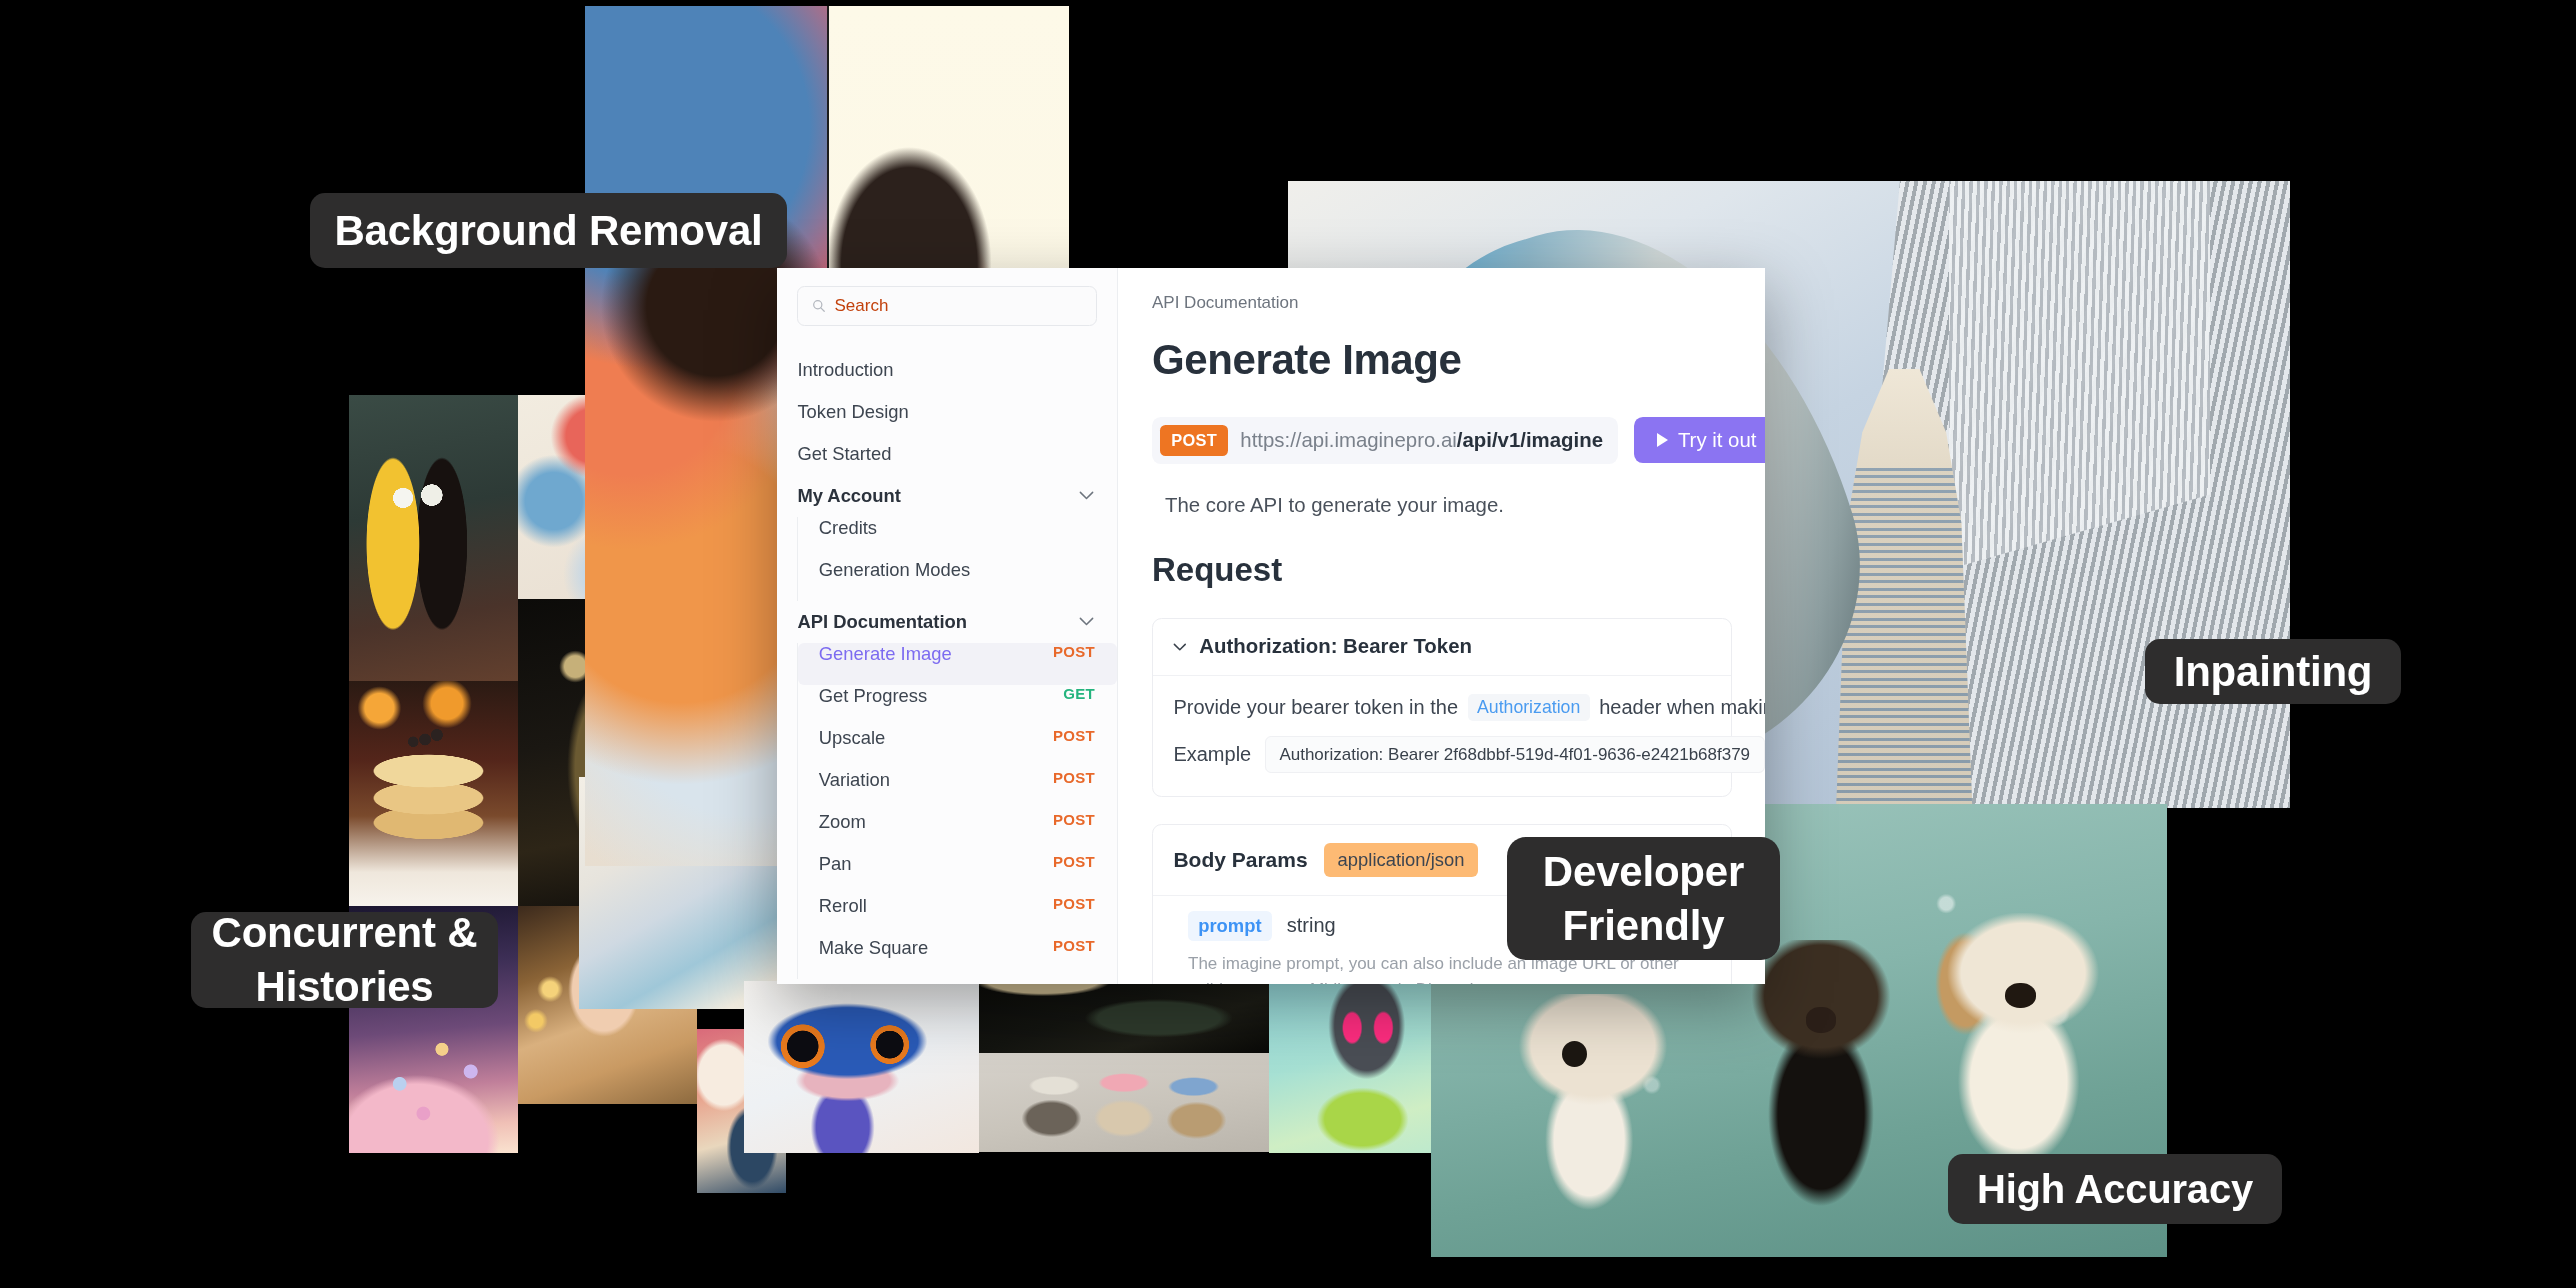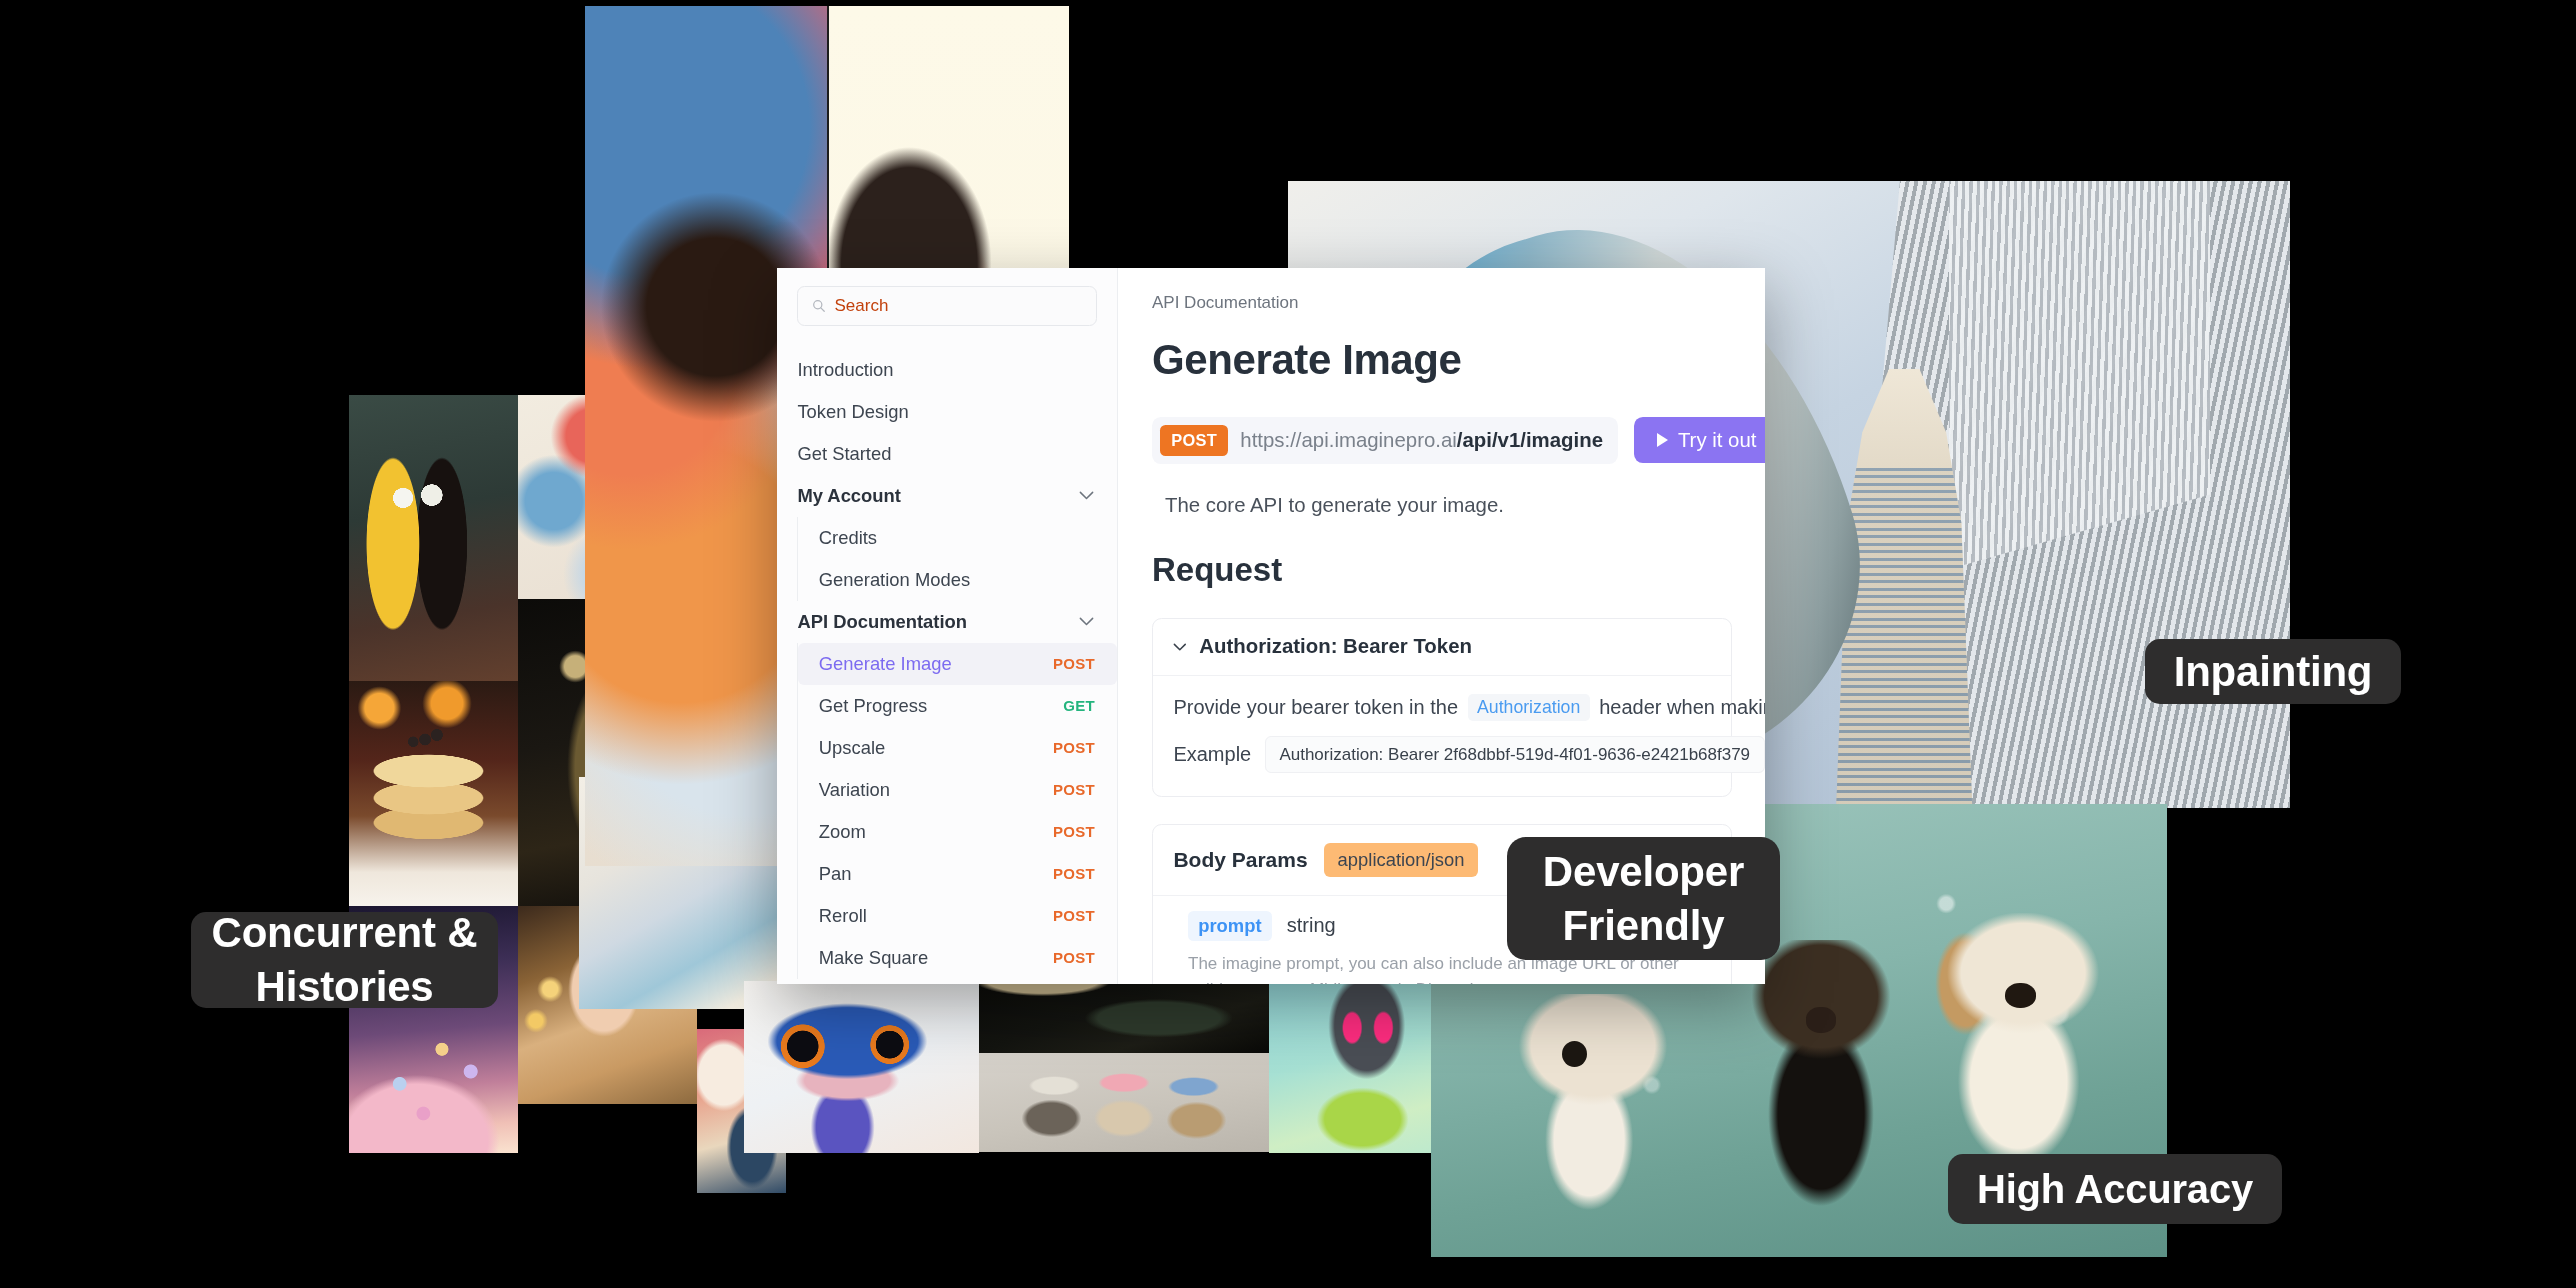--- a/index.html
+++ b/index.html
@@ -201,21 +201,21 @@
     display:flex; align-items:center; gap:8.9px; padding:0 13.6px; }
   .search-box .mag { width:13.6px; height:13.6px; flex:0 0 13.6px; }
   .search-ph { font-size:17px; color:#c2410c; }
 
   .nav-item { height:42px; display:flex; align-items:center; padding:0 20.4px;
     font-size:18.4px; color:#3d4550; }
   .nav-group { height:42px; display:flex; align-items:center; justify-content:space-between;
     padding:0 23px 0 20.4px; font-size:18.4px; color:#2b323c; font-weight:bold; }
   .nav-group .chev { width:15px; height:8.9px; }
   .sub-list { border-left:1.4px solid #eceef1; margin-left:20.4px; }
-  .sub-item { height:42px; display:flex; align-items:center; justify-content:space-between;
+  .sub-item { height:42px; display:flex; justify-content:space-between;
     padding:0 22px 0 20.4px; font-size:18.4px; color:#3d4550; border-radius:6.1px; }
   .sub-item.active { background:#f2f2f7; }
   .sub-item.active .sub-label { color:#7c6bf0; }
   .verb { font-size:15px; font-weight:bold; letter-spacing:0.3px; }
   .verb.post { color:#e8692b; }
   .verb.get  { color:#24b47e; }
 
   .content { flex:1; padding:24.5px 33px 0 34px; min-width:0; }
   .breadcrumb { font-size:17px; color:#6d747e; margin-bottom:23px; }
   .page-title { font-size:42px; font-weight:bold; color:#28313c; letter-spacing:-0.4px; margin-bottom:33px; }
@@ -447,20 +447,23 @@
             </div>
             <div class="param-desc">The imagine prompt, you can also include an image URL or other valid parameter Midjourney in Discord.</div>
           </div>
 
         </div>
       </div>
 
     </div>
   </div>
 
+  <div class="badge" id="badge-bg-removal">
+    <span>Background Removal</span>
+  </div>
 
   <div class="badge" id="badge-concurrent">
     <span>Concurrent &amp;</span>
     <span>Histories</span>
   </div>
 
   <div class="badge" id="badge-inpainting">
     <span>Inpainting</span>
   </div>
 

